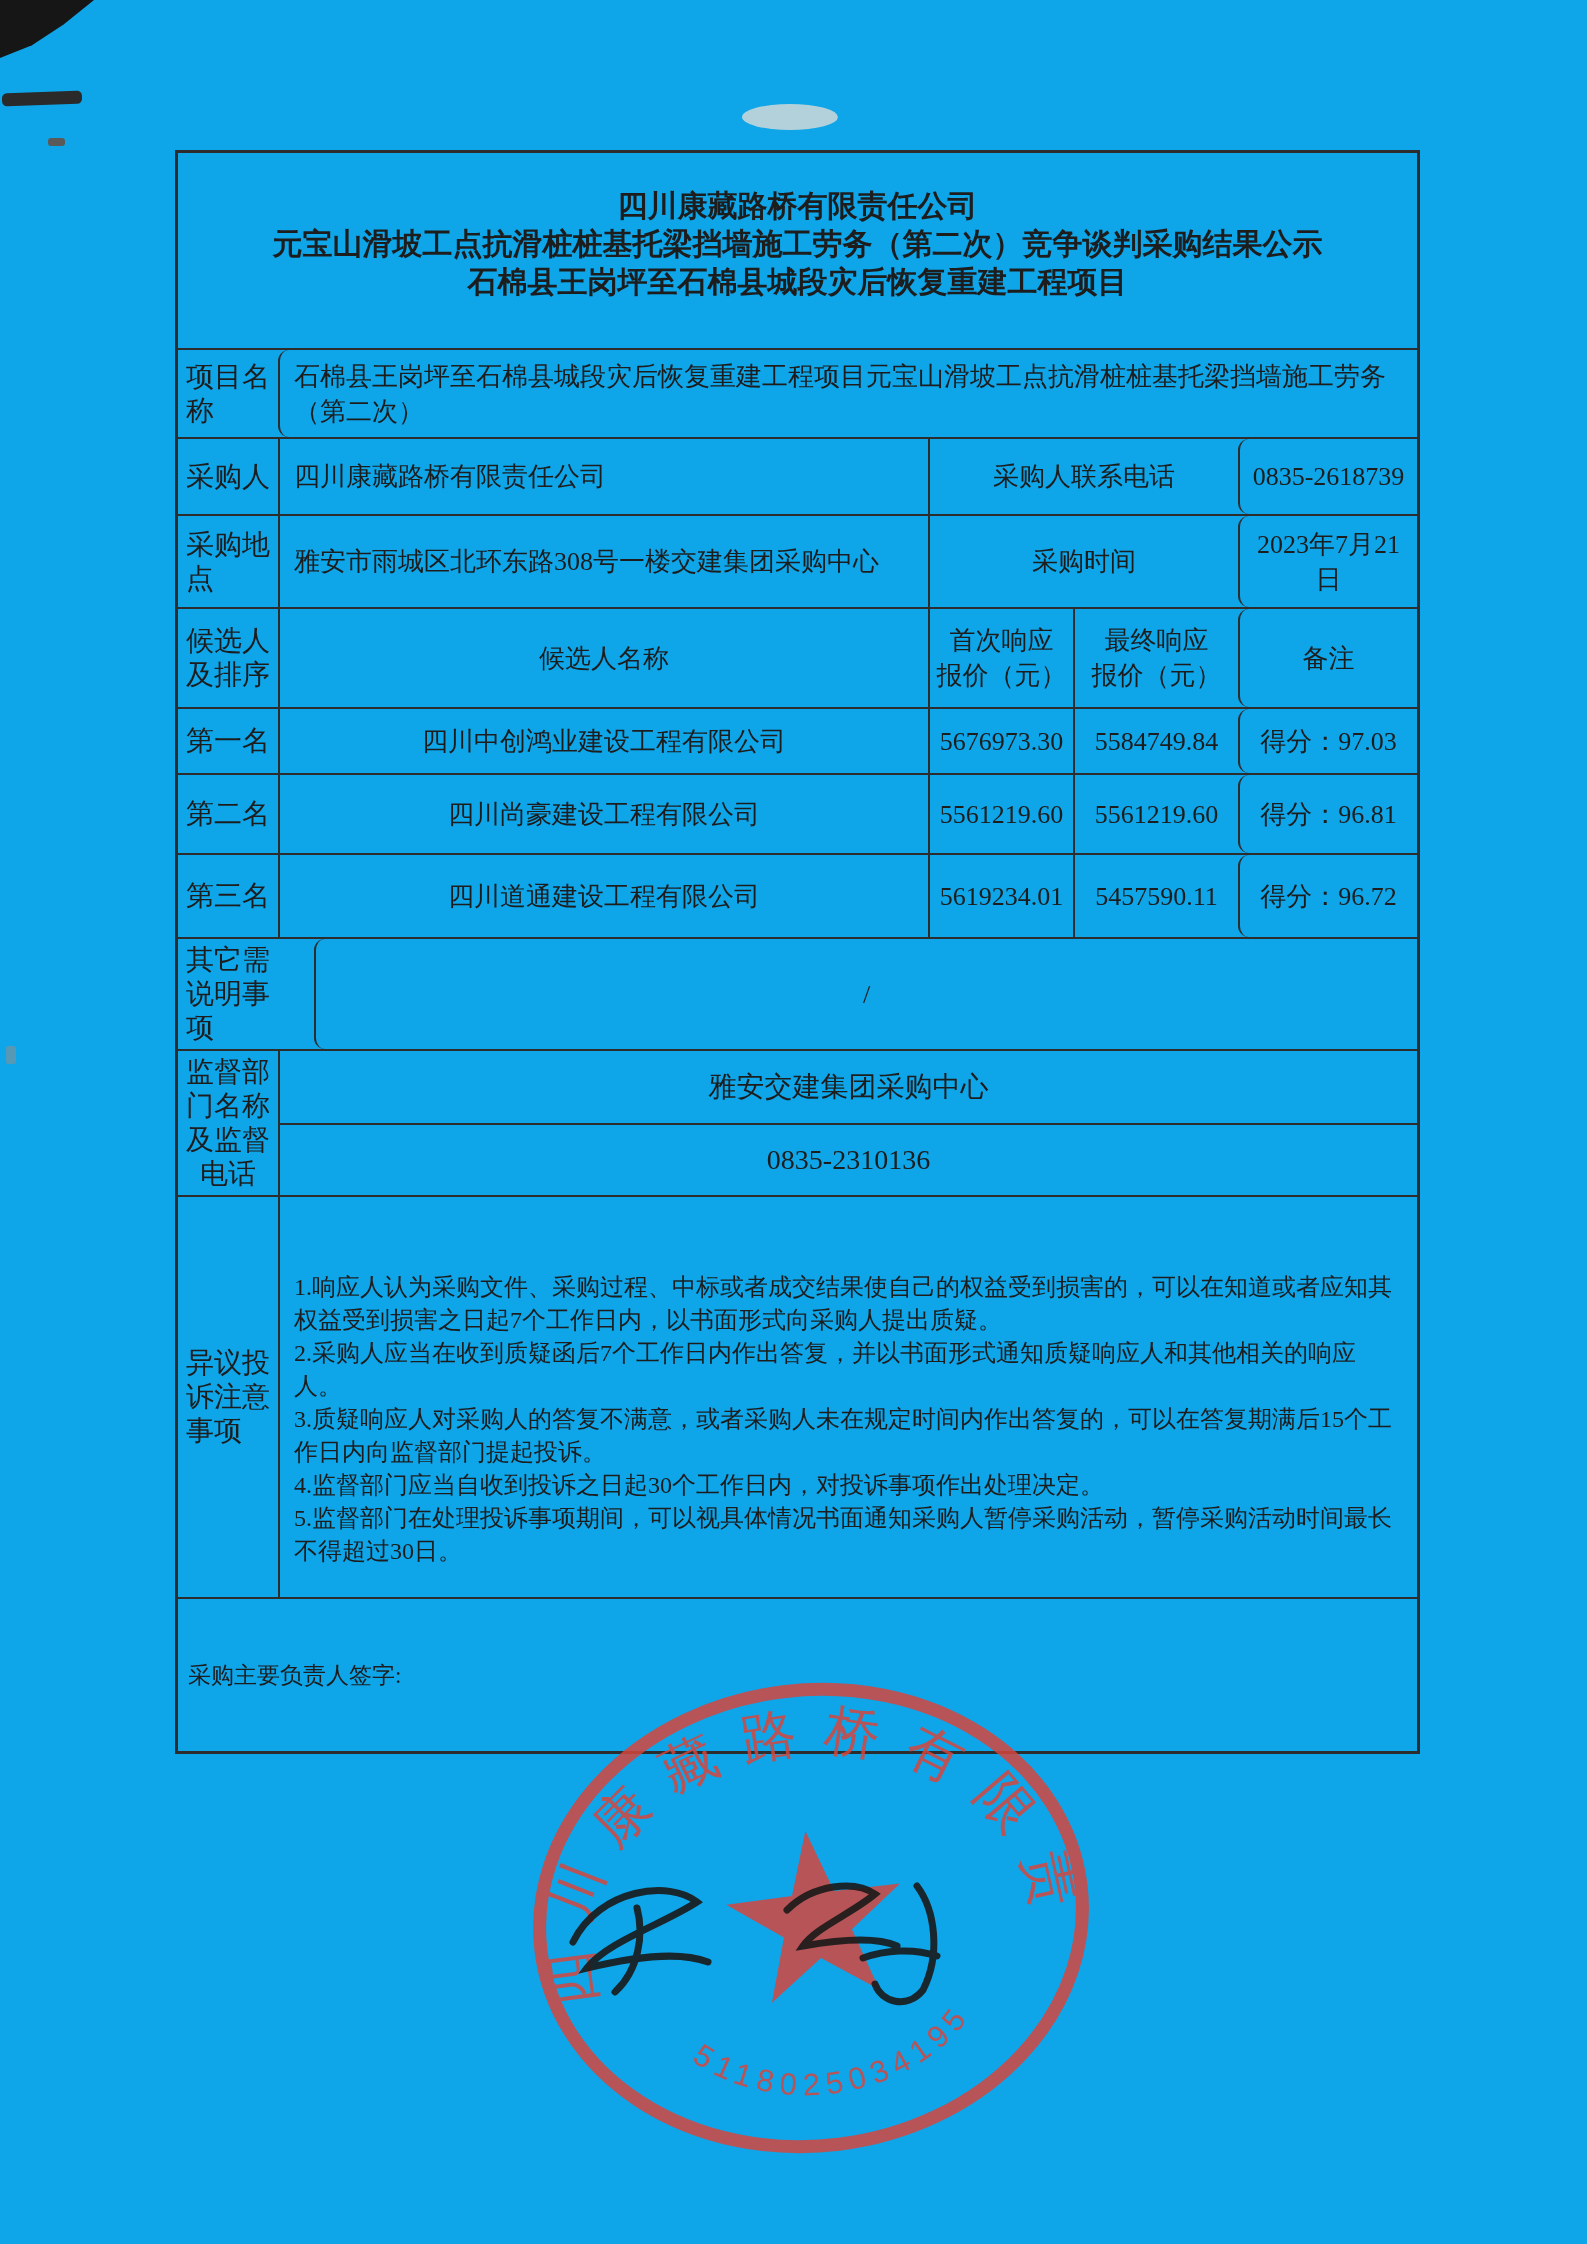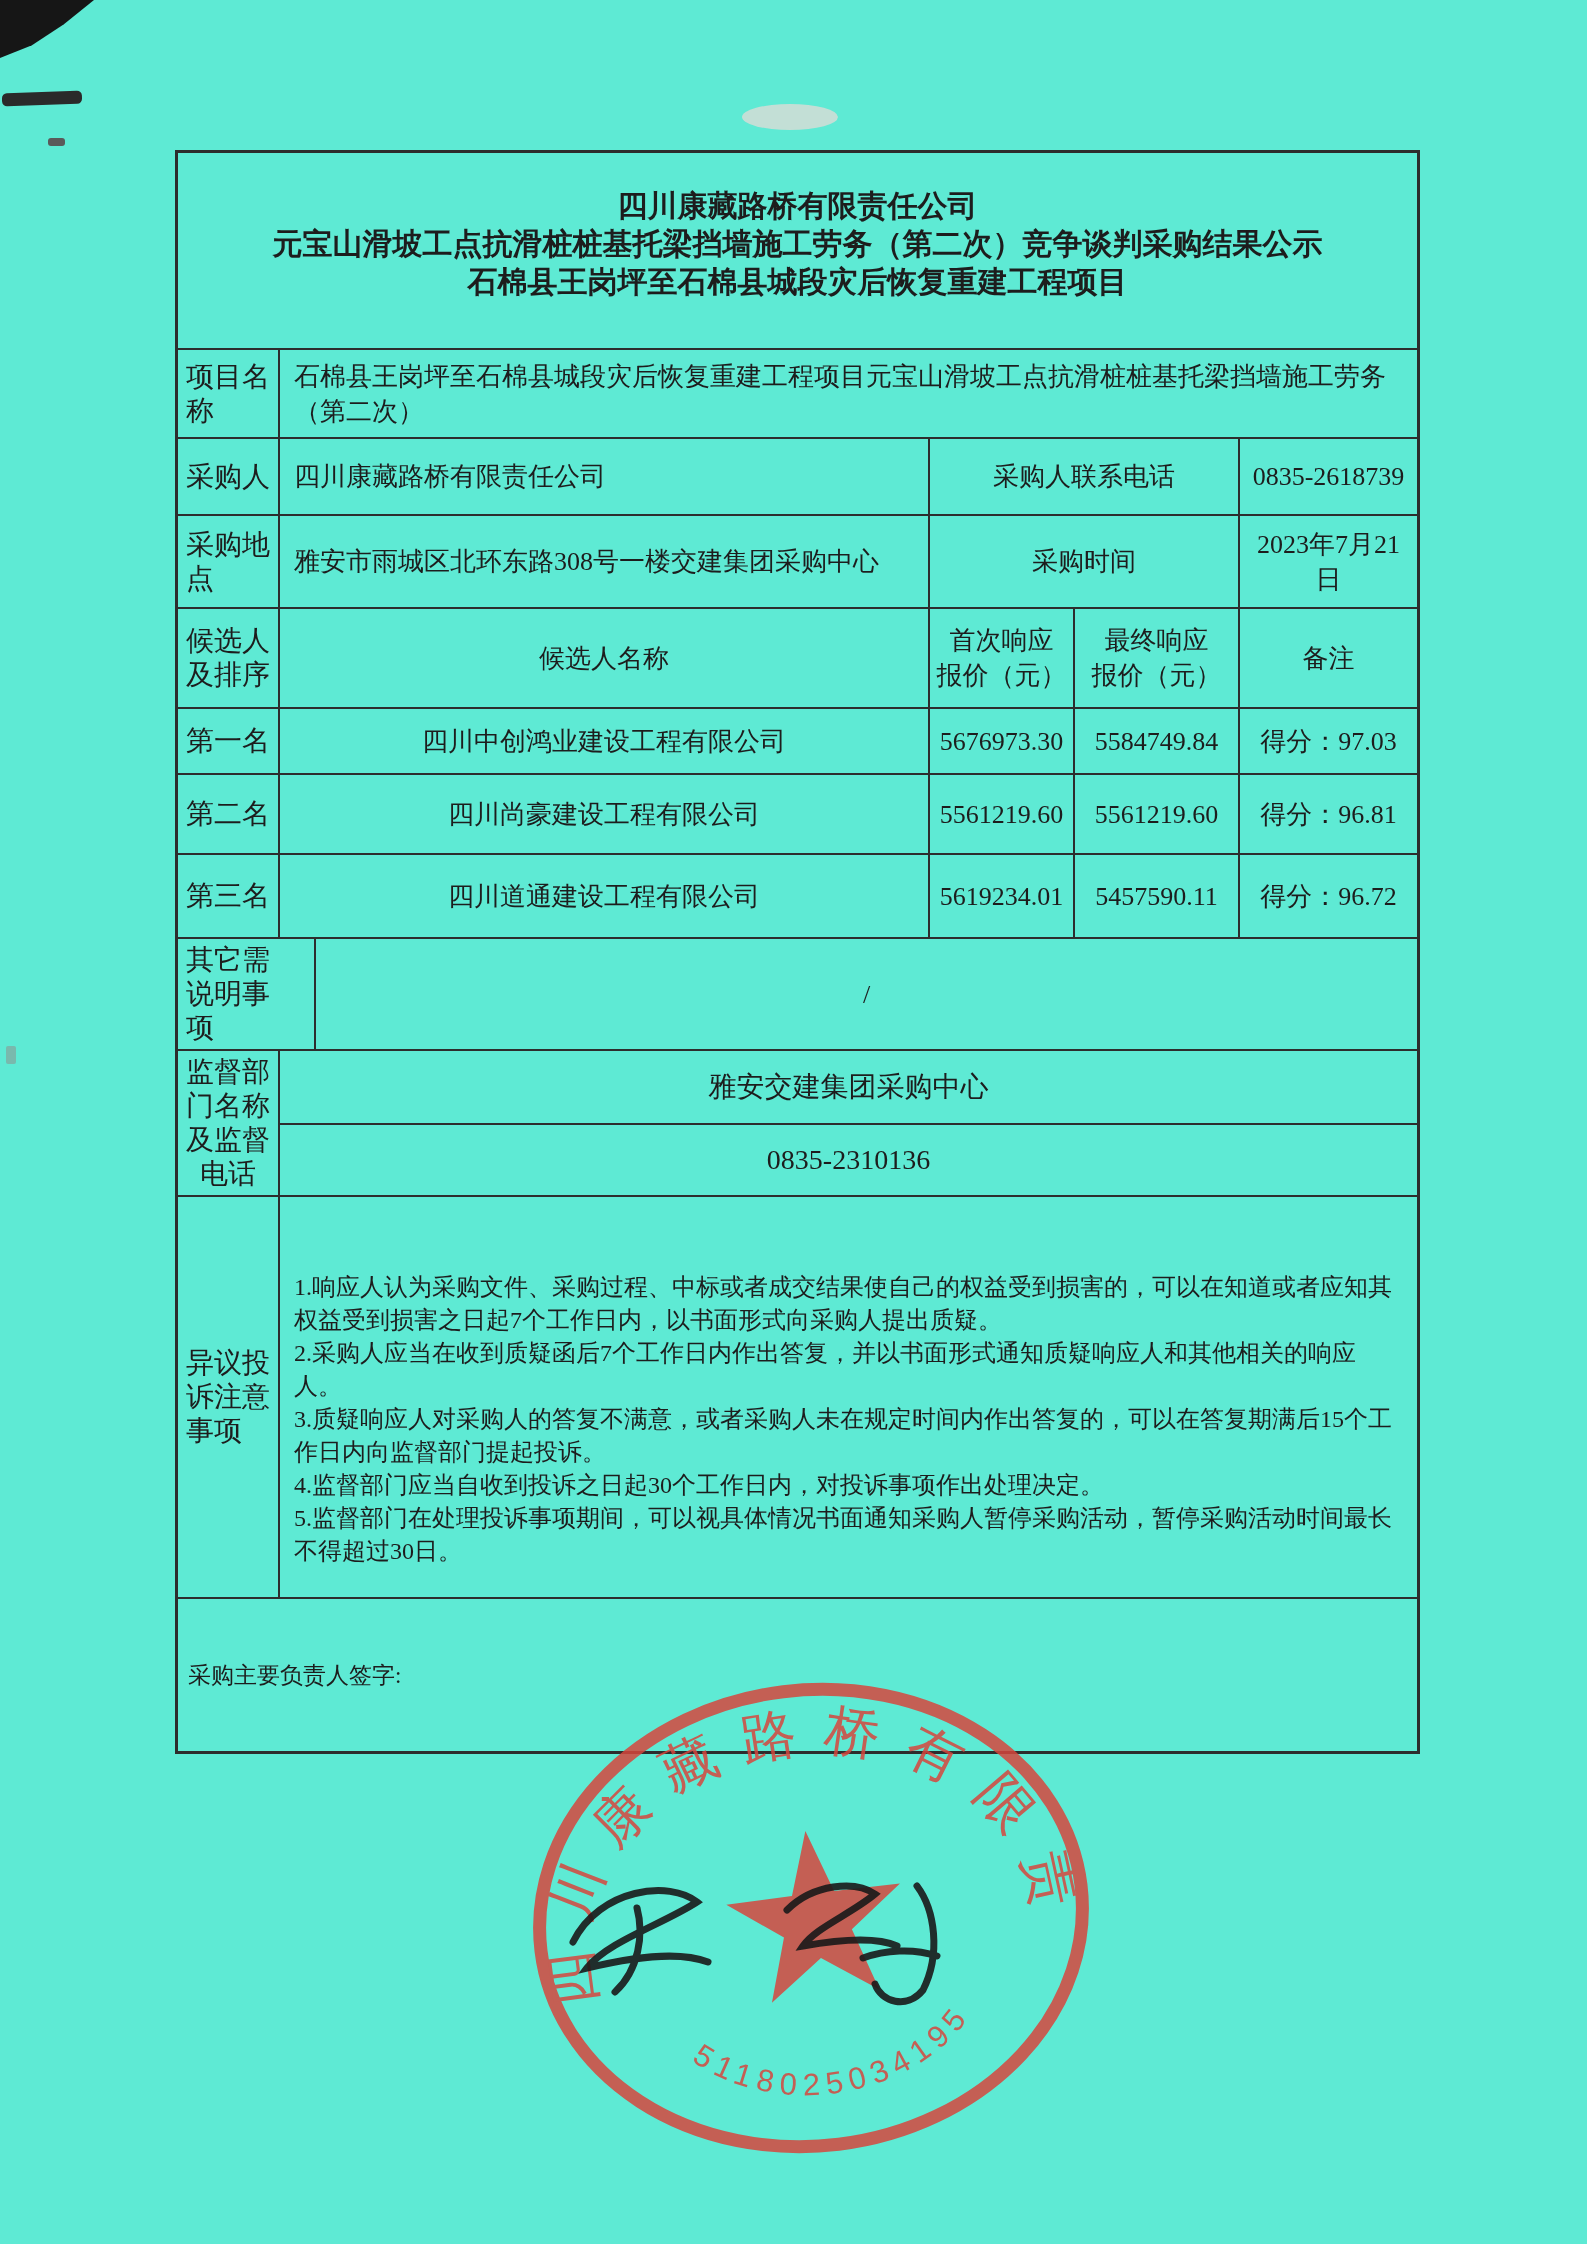--- a/index.html
+++ b/index.html
@@ -1,16 +1,16 @@
 <!DOCTYPE html>
 <html><head>
 <meta charset="utf-8">
 <style>
   html,body{margin:0;padding:0;background:#e8e8e6;}
-  .page{position:relative;width:1587px;height:2244px;background:#5eead4;overflow:hidden;
+  .page{position:relative;width:1587px;height:2244px;background:#0ea5e9;overflow:hidden;
         font-family:"Liberation Serif",serif;color:#1d1d1d;}
   
   .art{position:absolute;}
   .art-corner{left:0;top:0;width:94px;height:58px;background:#161616;
               clip-path:polygon(0 0,100% 0,68% 42%,34% 78%,0 100%);}
   .art-dash{left:2px;top:92px;width:80px;height:13px;background:#2a2a2a;border-radius:5px;transform:rotate(-2deg);}
   .art-speck{left:48px;top:138px;width:17px;height:8px;background:#5a5a5a;border-radius:3px;}
   .art-smudge{left:742px;top:104px;width:96px;height:26px;background:#dcdcd6;border-radius:50%;opacity:.8;}
   .art-tick{left:6px;top:1046px;width:10px;height:18px;background:#8f8f8c;opacity:.55;border-radius:2px;}
   
@@ -19,21 +19,21 @@
   .trow + .trow{border-top:2px solid #2d2d2d;}
   .cell{box-sizing:border-box;display:flex;align-items:center;}
   .cell + .cell{border-left:2px solid #2d2d2d;}
   .lbl{flex:0 0 100px;padding:4px 4px 4px 8px;font-size:28px;line-height:34px;white-space:pre-line;}
   .lbl-c{justify-content:center;text-align:center;padding-left:4px;}
   .txt{font-size:26px;line-height:35px;}
   .left{justify-content:flex-start;text-align:left;padding:6px 10px 6px 14px;}
   .ctr{justify-content:center;text-align:center;padding:4px 6px;}
   .c-val{flex:0 0 650px;}
   .c-l2{flex:0 0 310px;}
-  .c-last{flex:1;}
+  .c-last{flex:1;border-radius:11px;}
   .c-first{flex:0 0 145px;}
   .c-final{flex:0 0 165px;}
   .pre{white-space:pre-line;}
   
   .title-block{flex-direction:column;justify-content:flex-start;align-items:center;
     min-height:195px;padding-top:34px;box-sizing:border-box;text-align:center;
     font-family:"Liberation Sans",sans-serif;font-weight:bold;font-size:30px;line-height:38px;}
   
   .h-project{min-height:87px;}  .h-purch{min-height:75px;}  .h-loc{min-height:91px;}
   .h-pub{min-height:102px;}     .h-chead{min-height:98px;}

